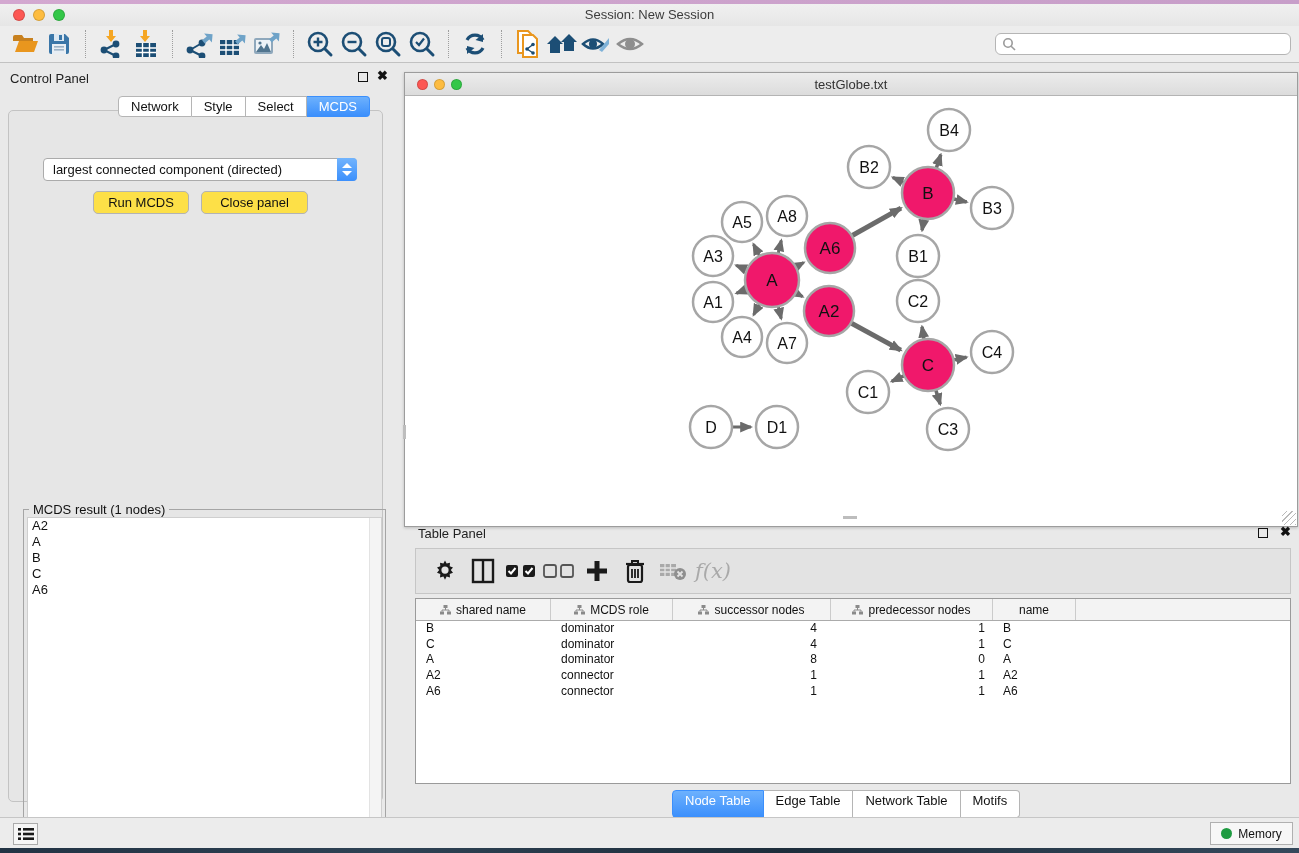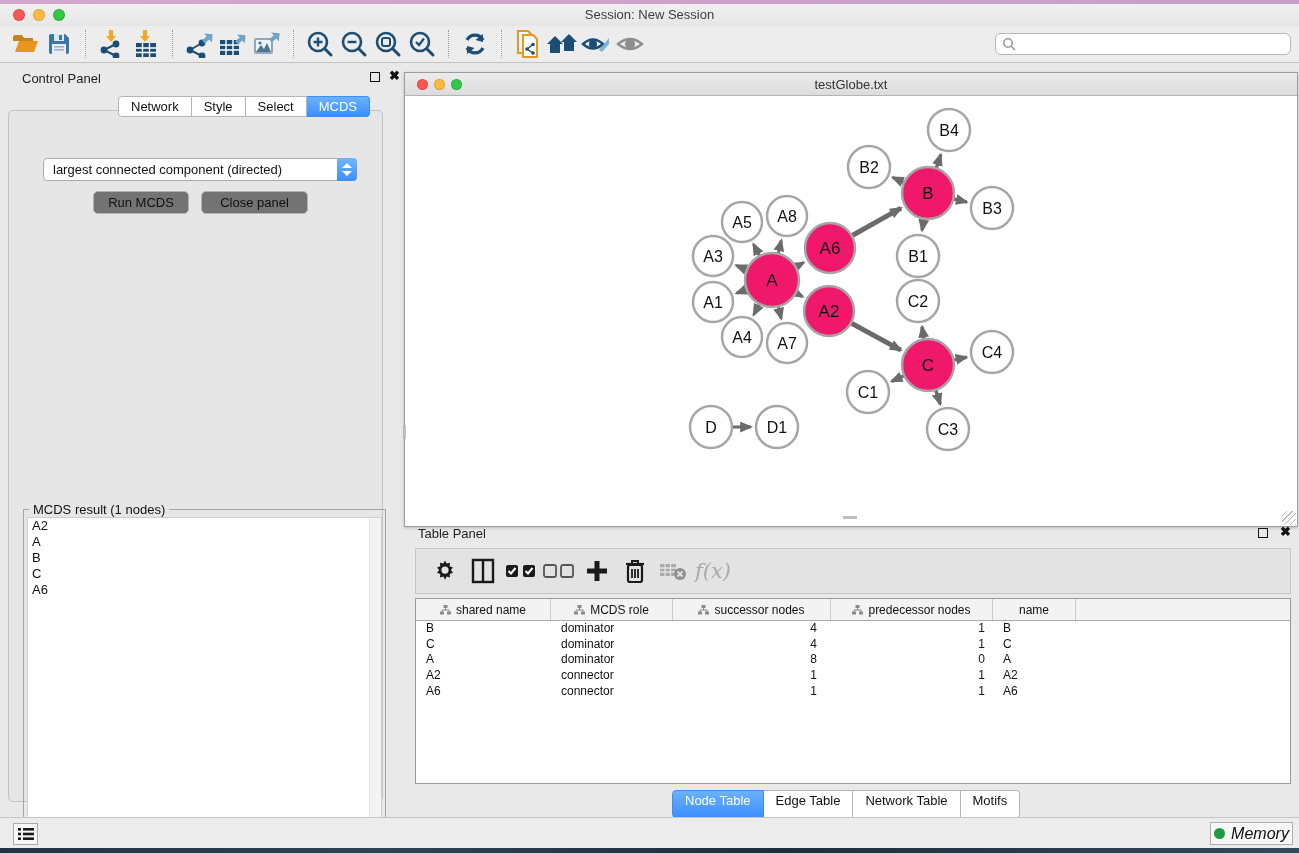--- a/index.html
+++ b/index.html
@@ -26,21 +26,21 @@
     border-bottom:1px solid #c2c2c2; display:flex; align-items:center; padding:0 8px; }
   .tbi { width:34px; height:30px; display:flex; align-items:center; justify-content:center; flex:0 0 auto; }
   .tbi svg { display:block; }
   .tb-sep { width:1px; height:28px; border-left:1px dotted #9e9e9e; margin:0 9px; flex:0 0 auto; }
   #toolbar-search { margin-left:auto; width:296px; height:22px; background:#fff;
     border:1px solid #b5b5b5; border-radius:6px; display:flex; align-items:center; padding:0 6px; }
   #toolbar-search input { border:none; outline:none; flex:1; font-size:12px; background:transparent; }
 
   
   #control-panel { left:0; top:63px; width:392px; height:754px; }
-  #cp-header { position:absolute; left:12px; top:0; width:100%; height:30px; }
+  #cp-header { position:absolute; left:0; top:0; width:100%; height:30px; }
   #cp-title { position:absolute; left:10px; top:8px; font-size:13px; color:#222; }
   .panel-float { position:absolute; top:9px; width:10px; height:10px; border:1.5px solid #111; background:transparent; }
   .panel-close { position:absolute; top:6px; font-size:13px; font-weight:bold; color:#111; line-height:14px; }
   #cp-float { left:358px; } #cp-close { left:377px; }
   #cp-tabs { position:absolute; left:78px; top:33px; display:flex; z-index:2;margin-left:40px; }
   .tab { height:21px; line-height:19px; font-size:13px; padding:0 12px; background:#fff;
     border:1px solid #b5b5b5; border-left:none; color:#111; }
   .tab:first-child { border-left:1px solid #b5b5b5; border-radius:4px 0 0 4px; }
   .tab:last-child { border-radius:0 4px 4px 0; }
   .tab.selected { background:linear-gradient(#6db1fd,#3b8ffc); color:#fff; border-color:#3b8ffc; }
@@ -49,21 +49,21 @@
   #opt-label { position:absolute; left:0; top:28px; width:100%; text-align:center; font-size:13px; color:#111; }
   #criterion-select { position:absolute; left:34px; top:47px; width:314px; height:23px; background:#fff;
     border:1px solid #ababab; border-radius:4px; display:flex; align-items:center; }
   #criterion-value { flex:1; font-size:13px; padding-left:9px; color:#111; white-space:nowrap; }
   #criterion-stepper { width:20px; height:23px; margin:-1px -1px -1px 0; border-radius:0 4px 4px 0;
     background:linear-gradient(#72b4fd,#3b8ffc); position:relative; }
   #criterion-stepper .up { position:absolute; left:5px; top:5px; width:0; height:0;
     border-left:5px solid transparent; border-right:5px solid transparent; border-bottom:5px solid #fff; }
   #criterion-stepper .down { position:absolute; left:5px; bottom:5px; width:0; height:0;
     border-left:5px solid transparent; border-right:5px solid transparent; border-top:5px solid #fff; }
-  .cp-btn { position:absolute; top:80px; height:23px; background:#737373; border:1px solid #b3b3b3;
+  .cp-btn { position:absolute; top:80px; height:23px; background:#fde047; border:1px solid #b3b3b3;
     border-radius:5px; font-size:13px; color:#111; text-align:center; line-height:21px; }
   #run-btn { left:84px; width:96px; } #closepanel-btn { left:192px; width:107px; }
   #result-group { position:absolute; left:14px; top:398px; width:363px; height:340px; border:1px solid #a5a5a5; }
   #result-title { position:absolute; left:5px; top:-8px; background:#e6e6e6; padding:0 4px; font-size:13px; color:#111; }
   #mcds-list { position:absolute; left:3px; top:7px; right:3px; bottom:8px; background:#fff;
     border:1px solid #cfcfcf; overflow:hidden; }
   #mcds-scroll { position:absolute; right:0; top:0; width:12px; height:100%;
     background:#f4f4f4; border-left:1px solid #e3e3e3; }
   .mcds-item { font-size:13px; line-height:16px; padding-left:4px; color:#111; }
   .mcds-item:first-child { margin-top:3px; }
@@ -103,21 +103,21 @@
   #tbl-tabs { position:absolute; left:268px; top:271px; display:flex; }
   #tbl-tabs .tab { height:28px; line-height:20px; }
 
   
   #statusbar { left:0; top:817px; width:1299px; height:31px; background:#ececec; border-top:1px solid #c6c6c6; }
   #list-btn { position:absolute; left:13px; top:5px; width:25px; height:22px; background:#f6f6f6;
     border:1px solid #ababab; display:flex; align-items:center; justify-content:center; }
   #memory-btn { position:absolute; left:1210px; top:4px; width:83px; height:23px; background:#f7f7f7;
     border:1px solid #b0b0b0; display:flex; align-items:center; justify-content:center; gap:6px; }
   #memory-dot { width:11px; height:11px; border-radius:50%; background:#1e9b41; }
-  #memory-label { font-size:16px; color:#111;font-style:italic; }
+  #memory-label { font-size:12px; color:#111; }
 
   svg text { font-family:"Liberation Sans", sans-serif; }
 </style>
 </head>
 <body>
 
 <div id="screen">
   <div class="abs" id="wall-top"></div>
 
   <div class="abs" id="titlebar">

